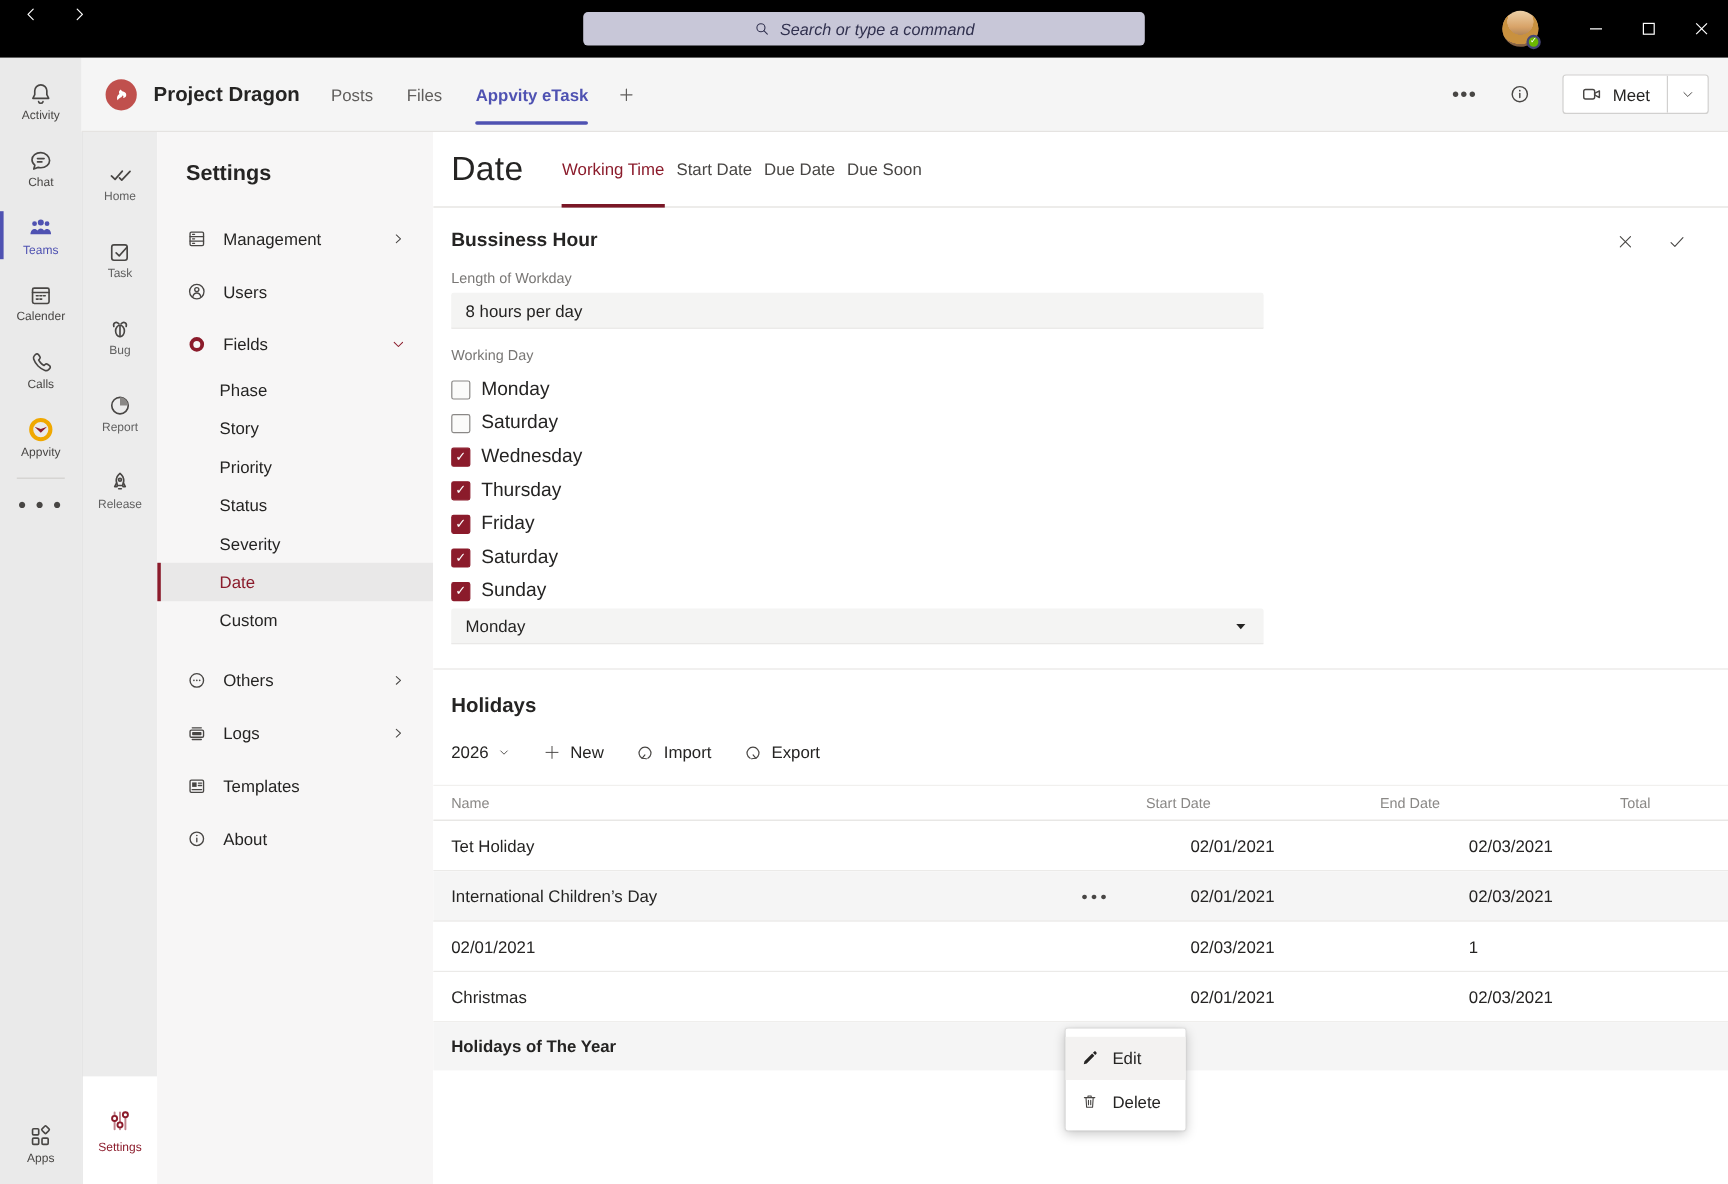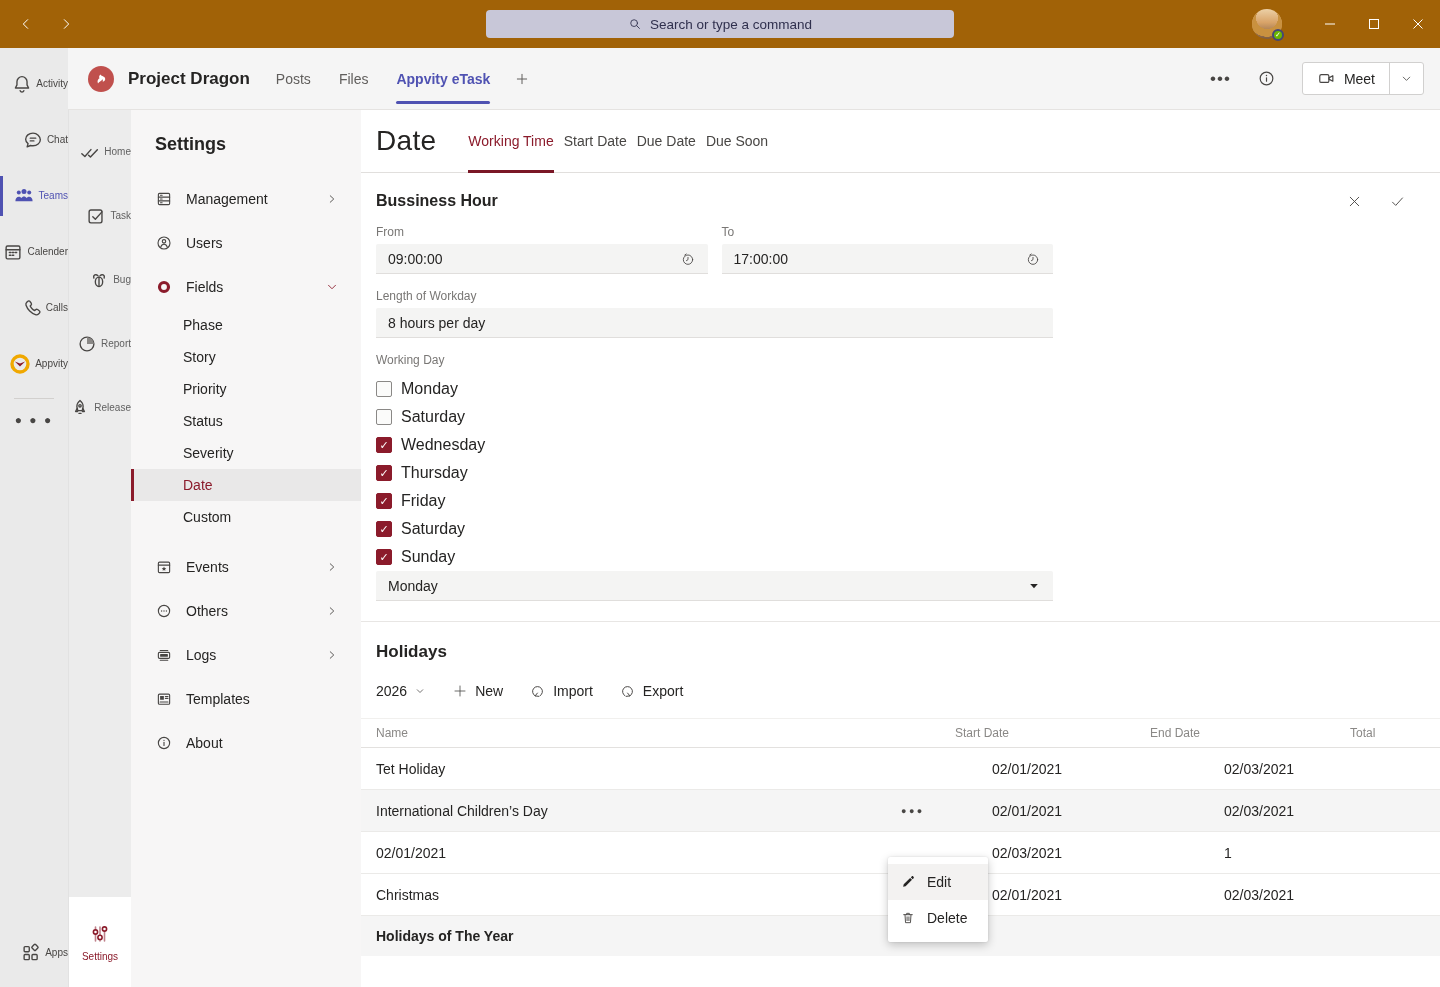--- a/index.html
+++ b/index.html
@@ -3,21 +3,21 @@
 <meta charset="utf-8">
 <style>
   * { margin:0; padding:0; box-sizing:border-box; }
   html,body { width:1440px; height:987px; }
   body { font-family:"Liberation Sans","DejaVu Sans",sans-serif; color:#252423; background:#fff; overflow:hidden; }
   .page { position:relative; width:1440px; height:987px; display:flex; flex-direction:column; }
   svg { display:block; }
   .ic { stroke:#484644; fill:none; stroke-width:1.5; stroke-linecap:round; stroke-linejoin:round; }
 
   
-  .titlebar { height:48px; background:#a16207; display:flex; align-items:center; flex:0 0 48px; position:relative; }
+  .titlebar { height:48px; background:#000000; display:flex; align-items:flex-start; flex:0 0 48px; position:relative;font-style:italic; }
   .nav-arrows { display:flex; gap:16px; margin-left:14px; }
   .nav-arrows .btn { width:24px; height:24px; display:flex; align-items:center; justify-content:center; }
   .tb-search { position:absolute; left:486px; top:10px; width:468px; height:28px; background:#c8c7d8; border-radius:4px; display:flex; align-items:center; justify-content:center; gap:8px; color:#30304e; font-size:13.5px; }
   .tb-right { position:absolute; right:0; top:0; height:48px; display:flex; align-items:center; }
   .avatar { position:relative; width:30px; height:30px; border-radius:50%; background:linear-gradient(180deg,#ecd0a7 0%,#d8a368 45%,#7d5b40 100%); margin-right:26px; }
   .avatar .hair { position:absolute; inset:0; border-radius:50%; background:radial-gradient(circle at 50% 30%, transparent 0 42%, #c9913f 43% 72%, transparent 73%); }
   .status-dot { position:absolute; right:-2px; bottom:-2px; width:12px; height:12px; border-radius:50%; background:#6bb700; border:2px solid #464775; color:#fff; font-size:7px; line-height:8px; text-align:center; }
   .win-btn { width:44px; height:48px; display:flex; align-items:center; justify-content:center; }
 
   
@@ -32,21 +32,21 @@
   .hdr-tab.active::after { content:""; position:absolute; left:0; right:0; bottom:6px; height:3px; border-radius:2px; background:#4f52b2; }
   .hdr-plus { margin-left:24px; color:#605e5c; }
   .hdr-right { margin-left:auto; display:flex; align-items:center; gap:26px; }
   .hdr-dots { font-size:17px; color:#484644; letter-spacing:1px; }
   .meet-btn { display:flex; align-items:stretch; height:33px; border:1px solid #d1d0cf; border-radius:3px; background:#fff; overflow:hidden; }
   .meet-main { display:flex; align-items:center; gap:8px; padding:0 14px; font-size:14px; }
   .meet-split { width:34px; border-left:1px solid #d1d0cf; display:flex; align-items:center; justify-content:center; }
 
   
   .rail1 { width:68px; background:#eaeaea; display:flex; flex-direction:column; align-items:center; padding-top:8px; flex:0 0 68px; }
-  .rail-item { width:100%; height:56px; display:flex; flex-direction:row; align-items:center; justify-content:flex-end; gap:3px; color:#484644; font-size:10px; position:relative; }
+  .rail-item { width:100%; height:56px; display:flex; flex-direction:column; align-items:center; justify-content:center; gap:3px; color:#484644; font-size:10px; position:relative; }
   .rail-item .lbl { line-height:10px; }
   .rail-item.active { color:#4f52b2; }
   .rail-item.active::before { content:""; position:absolute; left:0; top:8px; bottom:8px; width:3px; background:#4f52b2; }
   .rail-div { width:40px; border-top:1px solid #d2d0ce; margin:6px 0; }
   .rail-dots { color:#484644; font-size:12px; letter-spacing:2px; padding:8px 0; }
   .rail-spacer { flex:1; }
   .rail2 { width:63px; background:#ececec; display:flex; flex-direction:column; align-items:center; padding-top:10px; flex:0 0 63px; border-left:1px solid rgba(0,0,0,.04); }
   .rail2 .rail-item { height:64px; color:#616161; }
   .rail2-settings { width:100%; height:90px; background:#fff; display:flex; flex-direction:column; align-items:center; justify-content:center; gap:5px; color:#8b1b2b; font-size:10px; }
 
@@ -345,31 +345,20 @@
           <div class="sn-sub">Phase</div>
           <div class="sn-sub">Story</div>
           <div class="sn-sub">Priority</div>
           <div class="sn-sub">Status</div>
           <div class="sn-sub">Severity</div>
           <div class="sn-sub selected">Date</div>
           <div class="sn-sub">Custom</div>
 
           <div class="sn-gap"></div>
 
-          <div class="sn-item">
-            <svg width="18" height="18" viewBox="0 0 24 24" class="ic">
-                <rect x="4.5" y="5.5" width="15" height="14" rx="1.5"></rect>
-                <path d="M4.5 9.5h15"></path>
-                <path d="M12 11.3l.9 1.9 2.1.3-1.5 1.5.3 2.1-1.8-1-1.8 1 .3-2.1-1.5-1.5 2.1-.3z" fill="#484644" stroke="none"></path>
-              </svg>
-            <span>Events</span>
-            <svg class="chev ic" width="14" height="14" viewBox="0 0 24 24">
-                <path d="M9 6.5l6 5.5-6 5.5"></path>
-              </svg>
-          </div>
 
           <div class="sn-item">
             <svg width="18" height="18" viewBox="0 0 24 24" class="ic">
                 <circle cx="12" cy="12" r="7.5"></circle>
                 <circle cx="8.8" cy="12" r=".9" fill="#484644" stroke="none"></circle>
                 <circle cx="12" cy="12" r=".9" fill="#484644" stroke="none"></circle>
                 <circle cx="15.2" cy="12" r=".9" fill="#484644" stroke="none"></circle>
               </svg>
             <span>Others</span>
             <svg class="chev ic" width="14" height="14" viewBox="0 0 24 24">
@@ -429,42 +418,20 @@
               </div>
               <div>
                 <svg width="17" height="17" viewBox="0 0 24 24" class="ic" style="stroke-width:1.3">
                     <path d="M5 13l4.5 4.5L19 7"></path>
                   </svg>
               </div>
             </div>
           </div>
 
           <div class="form">
-            <div class="f-row">
-              <div class="f-col">
-                <div class="f-label">From</div>
-                <div class="f-input">
-                  <span class="val">09:00:00</span>
-                  <svg width="16" height="16" viewBox="0 0 24 24" class="ic" style="stroke-width:1.3">
-                      <circle cx="12" cy="13" r="7"></circle>
-                      <path d="M12 9.6V13l-2.4 1.5M9.3 4.5L7 6.2"></path>
-                    </svg>
-                </div>
-              </div>
-              <div class="f-col">
-                <div class="f-label">To</div>
-                <div class="f-input">
-                  <span class="val">17:00:00</span>
-                  <svg width="16" height="16" viewBox="0 0 24 24" class="ic" style="stroke-width:1.3">
-                      <circle cx="12" cy="13" r="7"></circle>
-                      <path d="M12 9.6V13l-2.4 1.5M9.3 4.5L7 6.2"></path>
-                    </svg>
-                </div>
-              </div>
-            </div>
 
             <div class="f-label">Length of Workday</div>
             <div class="f-input">
               <span class="val">8 hours per day</span>
             </div>
 
             <div class="f-label" style="margin-bottom:8px">Working Day</div>
 
             <div class="chk-row">
               <div class="chk"></div>

